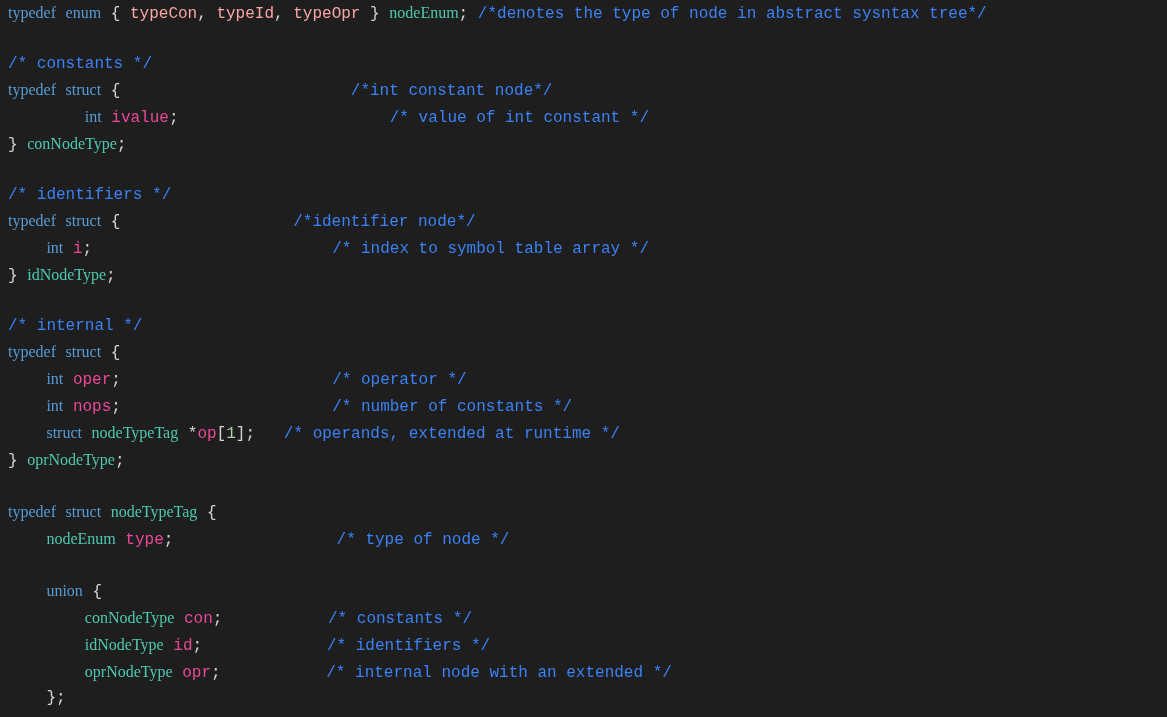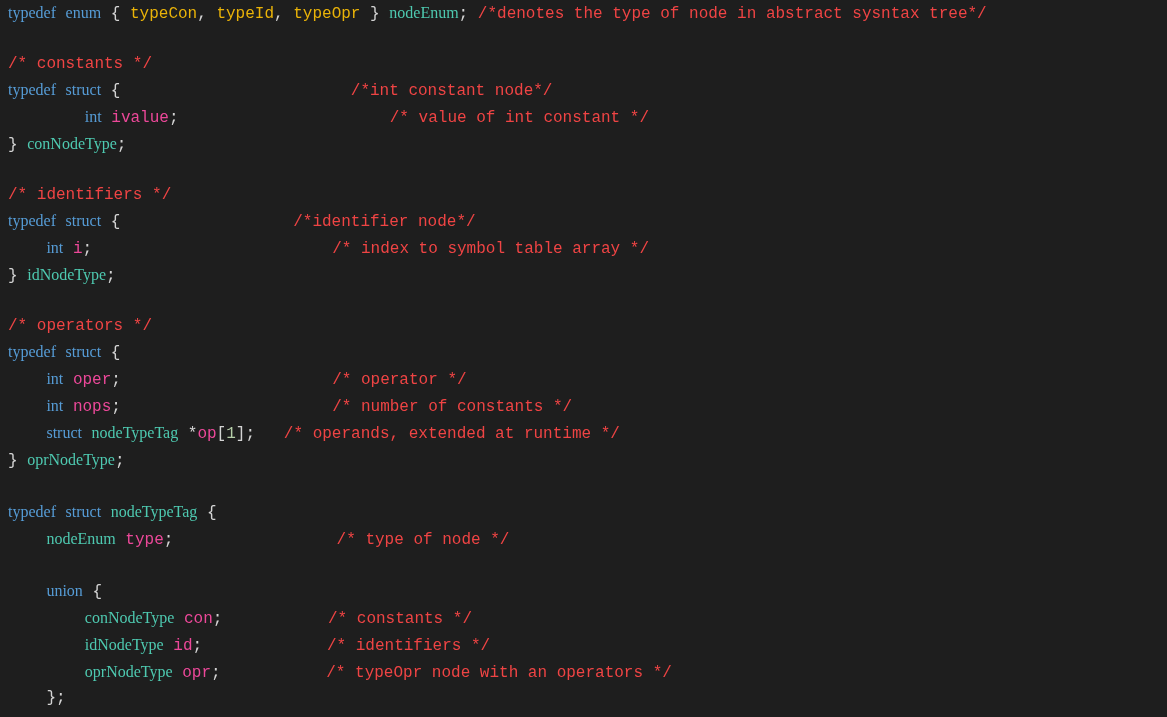--- a/index.html
+++ b/index.html
@@ -14,49 +14,49 @@
     overflow: hidden;
     padding: 0 8px;
   }
   pre {
     font-family: inherit;
     white-space: pre;
   }
   .kw { color: #569cd6; font-family: Liberation Serif, serif; }      
   .type { color: #4ec9b0; font-family: Liberation Serif, serif; }    
   .id { color: #ec4899; }      
-  .comment { color: #ef4444; } 
+  .comment { color: #3b82f6; } 
   .punct { color: #d4d4d4; }   
-  .enumval { color: #eab308; } 
+  .enumval { color: #fca5a5; } 
   .num { color: #b5cea8; }
   .op { color: #d4d4d4; }
 </style>
 </head>
 <body>
 
 <pre><span><span class="kw">typedef</span> <span class="kw">enum</span> <span class="punct">{</span> <span class="enumval">typeCon</span><span class="punct">,</span> <span class="enumval">typeId</span><span class="punct">,</span> <span class="enumval">typeOpr</span> <span class="punct">}</span> <span class="type">nodeEnum</span><span class="punct">;</span> <span class="comment">/*denotes the type of node in abstract sysntax tree*/</span></span>
 <span></span>
 <span><span class="comment">/* constants */</span></span>
 <span><span class="kw">typedef</span> <span class="kw">struct</span> <span class="punct">{</span>                        <span class="comment">/*int constant node*/</span></span>
 <span>        <span class="kw">int</span> <span class="id">ivalue</span><span class="punct">;</span>                      <span class="comment">/* value of int constant */</span></span>
 <span><span class="punct">}</span> <span class="type">conNodeType</span><span class="punct">;</span></span>
 <span></span>
 <span><span class="comment">/* identifiers */</span></span>
 <span><span class="kw">typedef</span> <span class="kw">struct</span> <span class="punct">{</span>                  <span class="comment">/*identifier node*/</span></span>
 <span>    <span class="kw">int</span> <span class="id">i</span><span class="punct">;</span>                         <span class="comment">/* index to symbol table array */</span></span>
 <span><span class="punct">}</span> <span class="type">idNodeType</span><span class="punct">;</span></span>
 <span></span>
-<span><span class="comment">/* operators */</span></span>
+<span><span class="comment">/* internal */</span></span>
 <span><span class="kw">typedef</span> <span class="kw">struct</span> <span class="punct">{</span></span>
 <span>    <span class="kw">int</span> <span class="id">oper</span><span class="punct">;</span>                      <span class="comment">/* operator */</span></span>
 <span>    <span class="kw">int</span> <span class="id">nops</span><span class="punct">;</span>                      <span class="comment">/* number of constants */</span></span>
 <span>    <span class="kw">struct</span> <span class="type">nodeTypeTag</span> <span class="op">*</span><span class="id">op</span><span class="punct">[</span><span class="num">1</span><span class="punct">]</span><span class="punct">;</span>   <span class="comment">/* operands, extended at runtime */</span></span>
 <span><span class="punct">}</span> <span class="type">oprNodeType</span><span class="punct">;</span></span>
 <span></span>
 <span><span class="kw">typedef</span> <span class="kw">struct</span> <span class="type">nodeTypeTag</span> <span class="punct">{</span></span>
 <span>    <span class="type">nodeEnum</span> <span class="id">type</span><span class="punct">;</span>                 <span class="comment">/* type of node */</span></span>
 <span></span>
 <span>    <span class="kw">union</span> <span class="punct">{</span></span>
 <span>        <span class="type">conNodeType</span> <span class="id">con</span><span class="punct">;</span>           <span class="comment">/* constants */</span></span>
 <span>        <span class="type">idNodeType</span> <span class="id">id</span><span class="punct">;</span>             <span class="comment">/* identifiers */</span></span>
-<span>        <span class="type">oprNodeType</span> <span class="id">opr</span><span class="punct">;</span>           <span class="comment">/* typeOpr node with an operators */</span></span>
+<span>        <span class="type">oprNodeType</span> <span class="id">opr</span><span class="punct">;</span>           <span class="comment">/* internal node with an extended */</span></span>
 <span>    <span class="punct">}</span><span class="punct">;</span></span>
 <span><span class="punct">}</span> <span class="type">constants</span><span class="punct">;</span></span></pre>
 
 </body></html>

